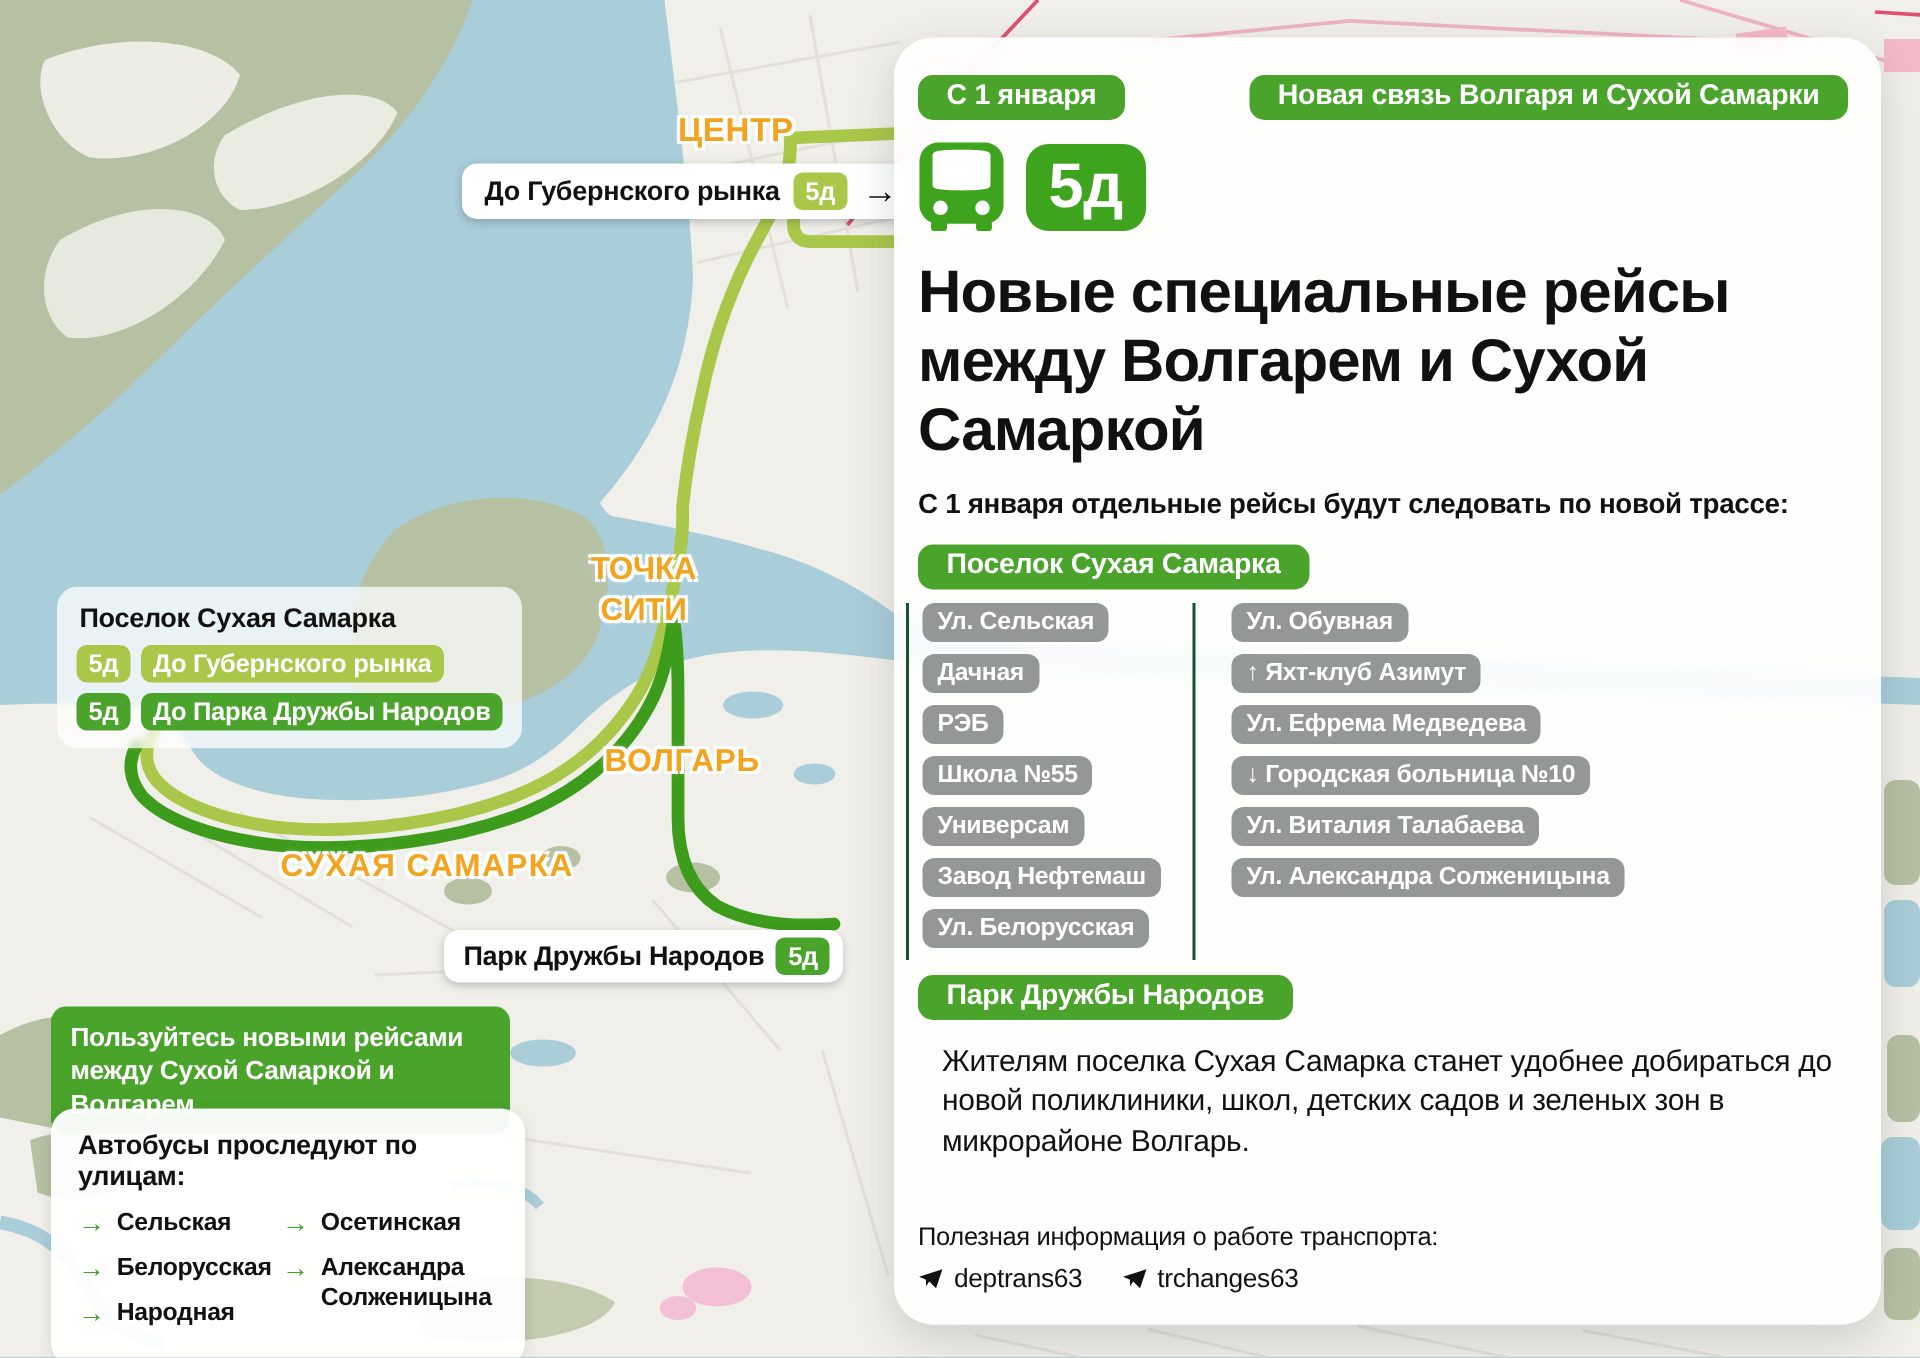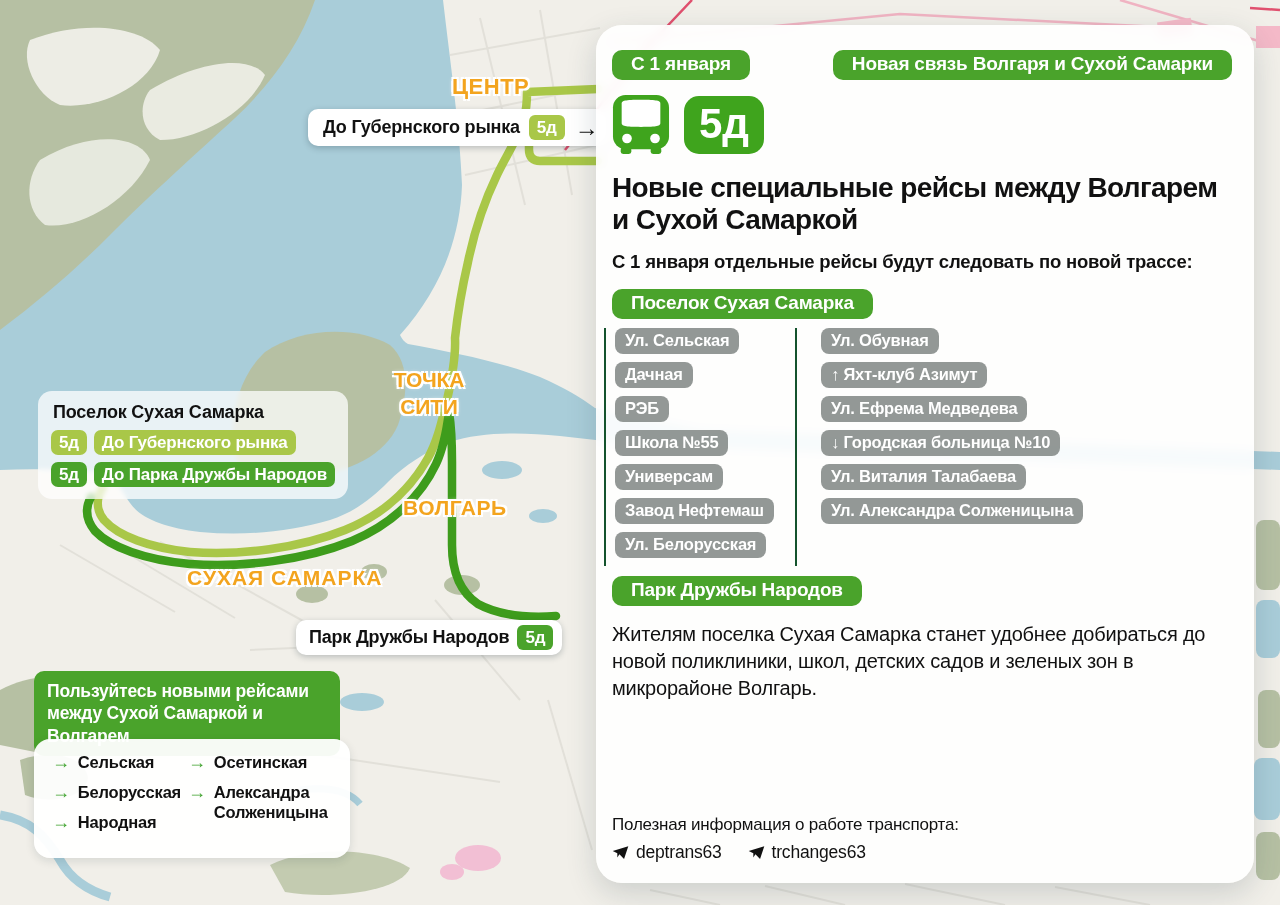--- a/index.html
+++ b/index.html
@@ -44,32 +44,32 @@
   
   .panel{position:absolute;left:596px;top:25px;width:658px;height:858px;
     background:rgba(255,255,255,.9);backdrop-filter:blur(5px);border-radius:26px;
     box-shadow:0 10px 30px rgba(40,60,70,.18);padding:25px 22px 0 16px;}
   .panel-badges{display:flex;justify-content:space-between;align-items:flex-start;}
   .gpill{background:#4aa32b;color:#fff;font-weight:700;font-size:19px;border-radius:10px;
     padding:4px 19px 5px;line-height:1.1;display:inline-block;}
   .icon-row{display:flex;align-items:center;gap:14px;margin-top:14px;}
   .route-big{background:#3fa41d;color:#fff;font-weight:700;font-size:42px;border-radius:15px;
     padding:0 15px;height:58px;line-height:56px;}
-  .panel h1{font-size:28px;line-height:1.15;margin:16px 0 0;letter-spacing:-0.6px;font-weight:700;max-width:630px;}
+  .panel h1{font-size:40px;line-height:1.15;margin:16px 0 0;letter-spacing:-0.6px;font-weight:700;max-width:630px;}
   .subtitle{font-size:18.5px;font-weight:700;margin-top:15px;}
   .terminus{margin-top:16px;}
   .stops{display:flex;margin:9px 0 0 -8px;}
   .stop-col{border-left:2px solid #14532d;padding-left:9px;}
   .stop-col.c1{width:191px;}
   .stop-col.c2{padding-left:24px;flex:1;}
   .chip{display:table;background:rgba(132,138,135,.88);color:#fff;font-size:16.5px;font-weight:700;
     border-radius:8px;padding:3px 10px 4px;margin:0 0 8px;white-space:nowrap;}
   .para{font-size:20px;line-height:1.34;max-width:632px;}
   .para.bold{font-weight:700;margin-top:13px;}
-  .para.normal{margin-top:15px;}
+  .para.normal{margin-top:15px;margin-left:16px;}
   .txt-green{color:#3fa32e;}
   .panel-footer{position:absolute;left:16px;bottom:20px;}
   .footer-label{font-size:17px;}
   .channels{display:flex;gap:26px;margin-top:7px;align-items:center;}
   .channel{display:flex;align-items:center;gap:7px;font-size:17.5px;}
   .tg-icon{display:inline-block;}
 </style>
 </head>
 <body>
 
@@ -180,20 +180,21 @@
   </div>
 
   <div class="map-pill pill-park">
     <span>Парк Дружбы Народов</span>
     <span class="badge dark">5д</span>
   </div>
 
   <div class="green-banner">Пользуйтесь новыми рейсами между Сухой Самаркой и Волгарем</div>
 
   <div class="streets-box">
+    <div class="streets-title">Автобусы проследуют по улицам:</div>
     <div class="streets-grid">
       <div>
         <div class="street-item">
           <span class="street-arrow">→</span>
           <span>Сельская</span>
         </div>
         <div class="street-item">
           <span class="street-arrow">→</span>
           <span>Белорусская</span>
         </div>

